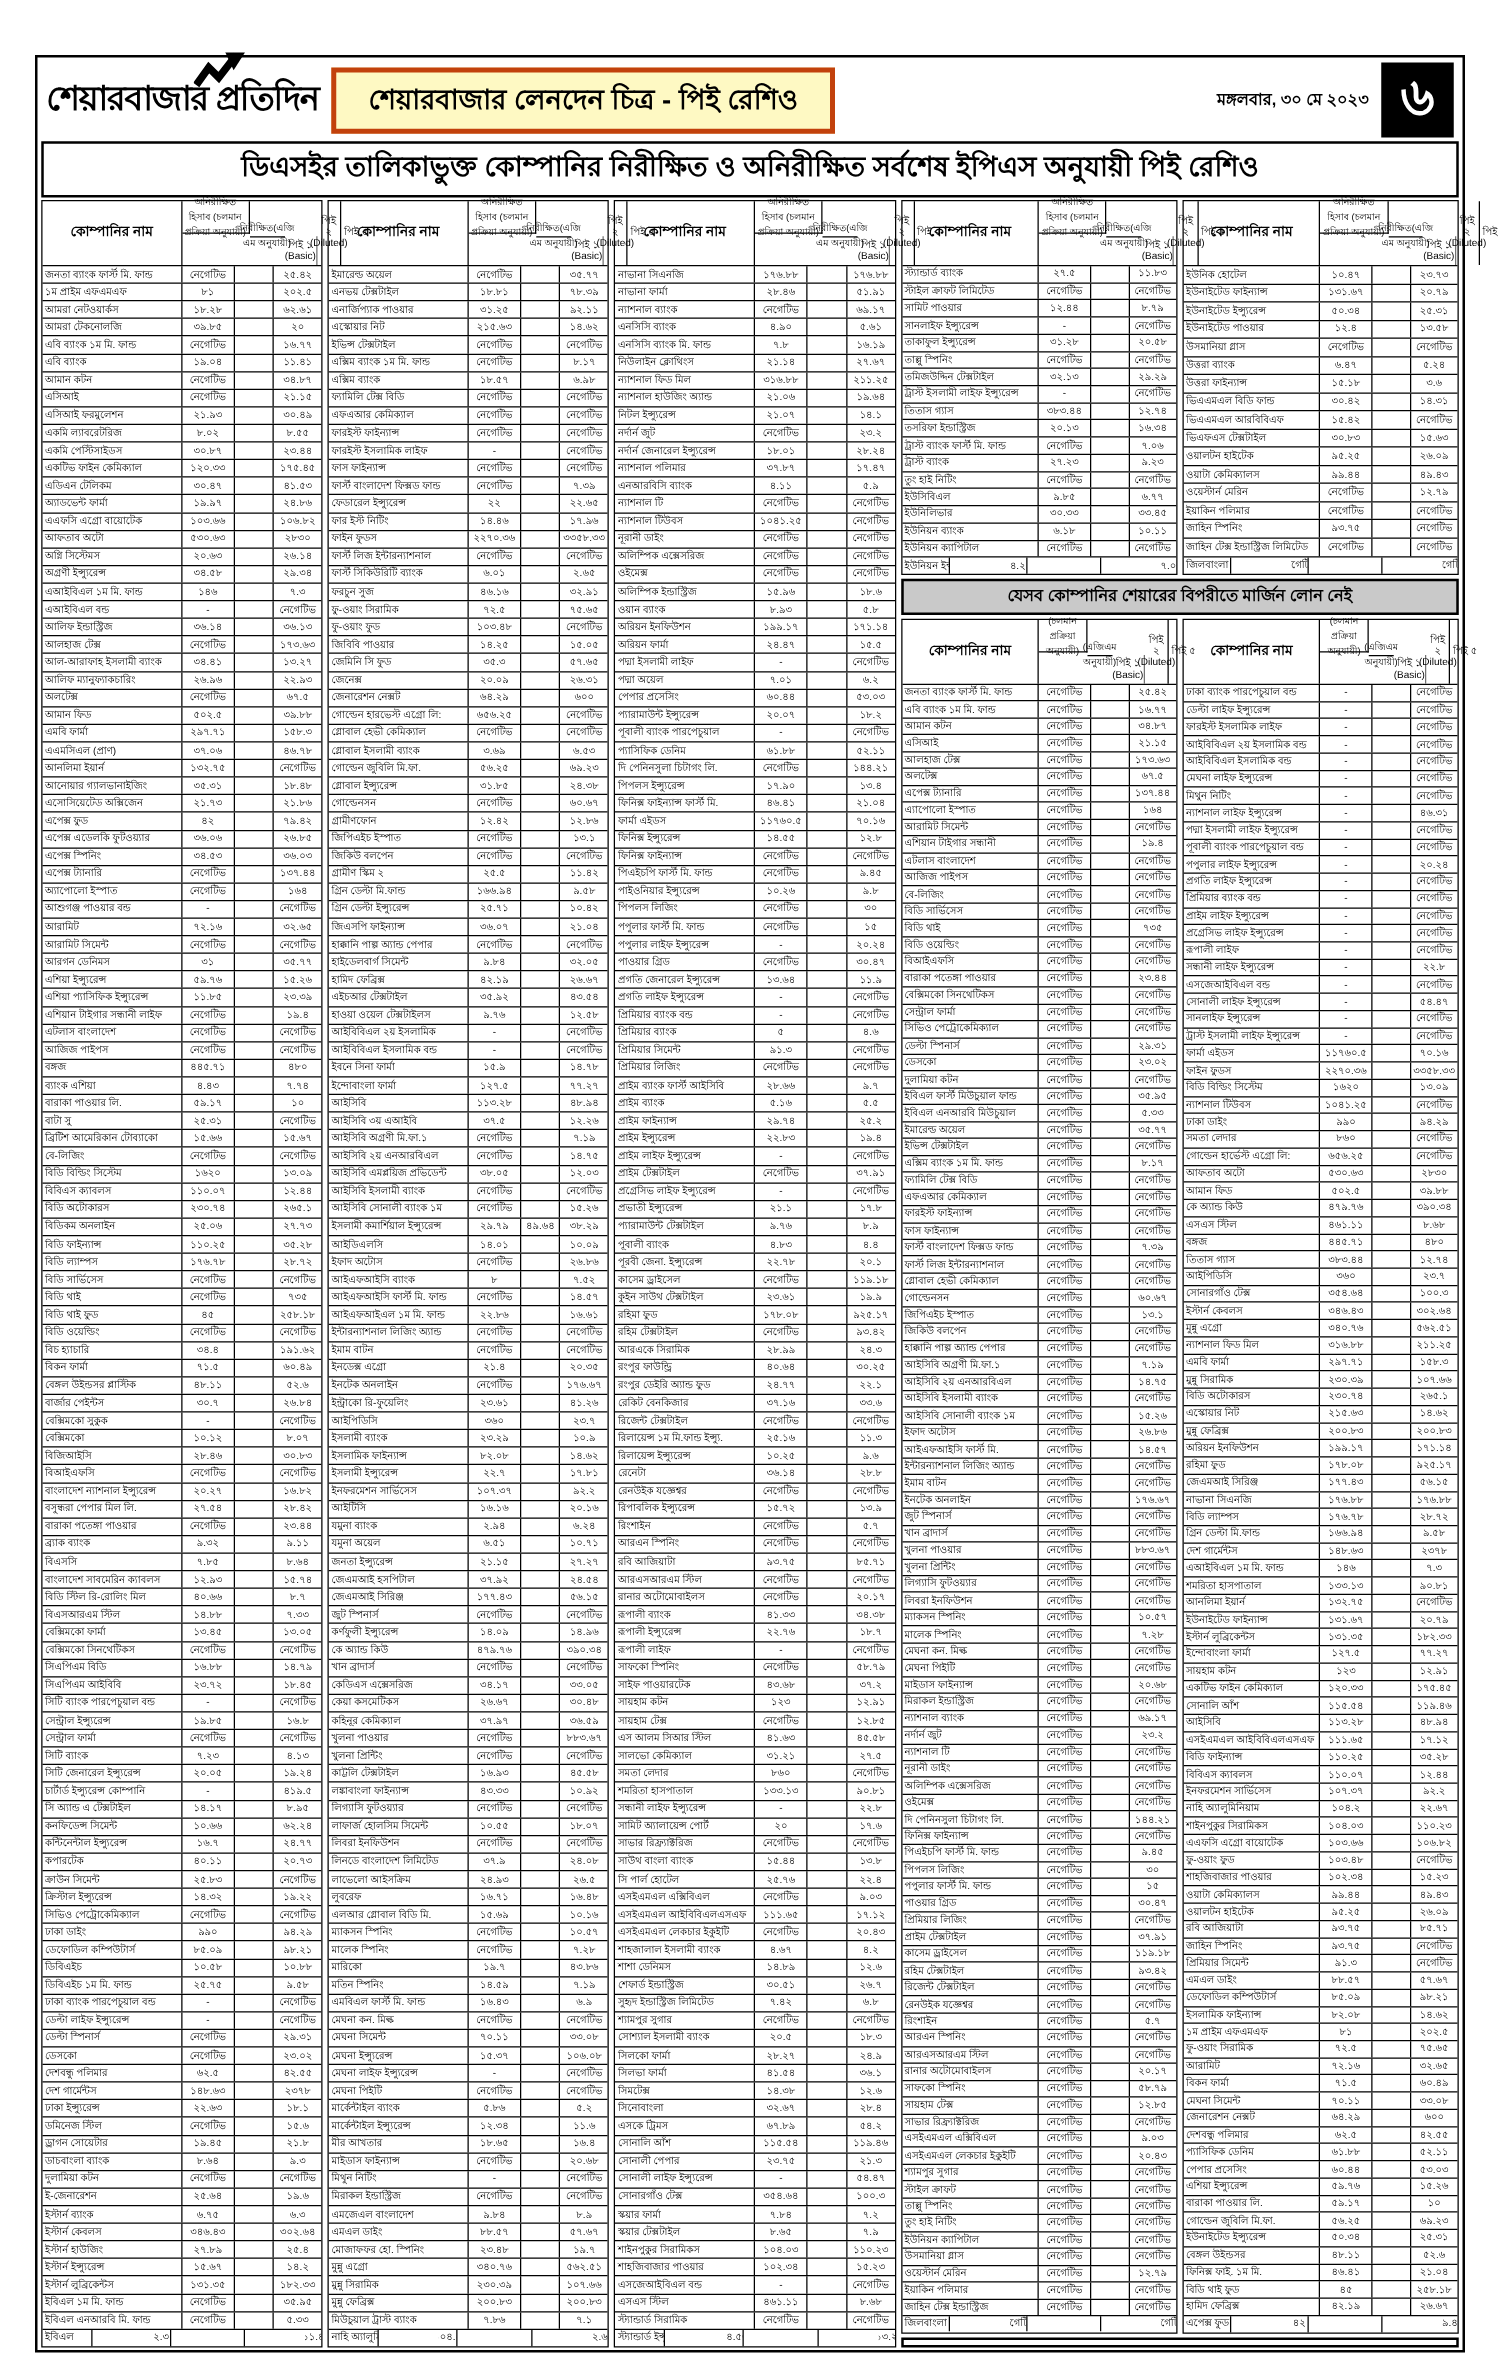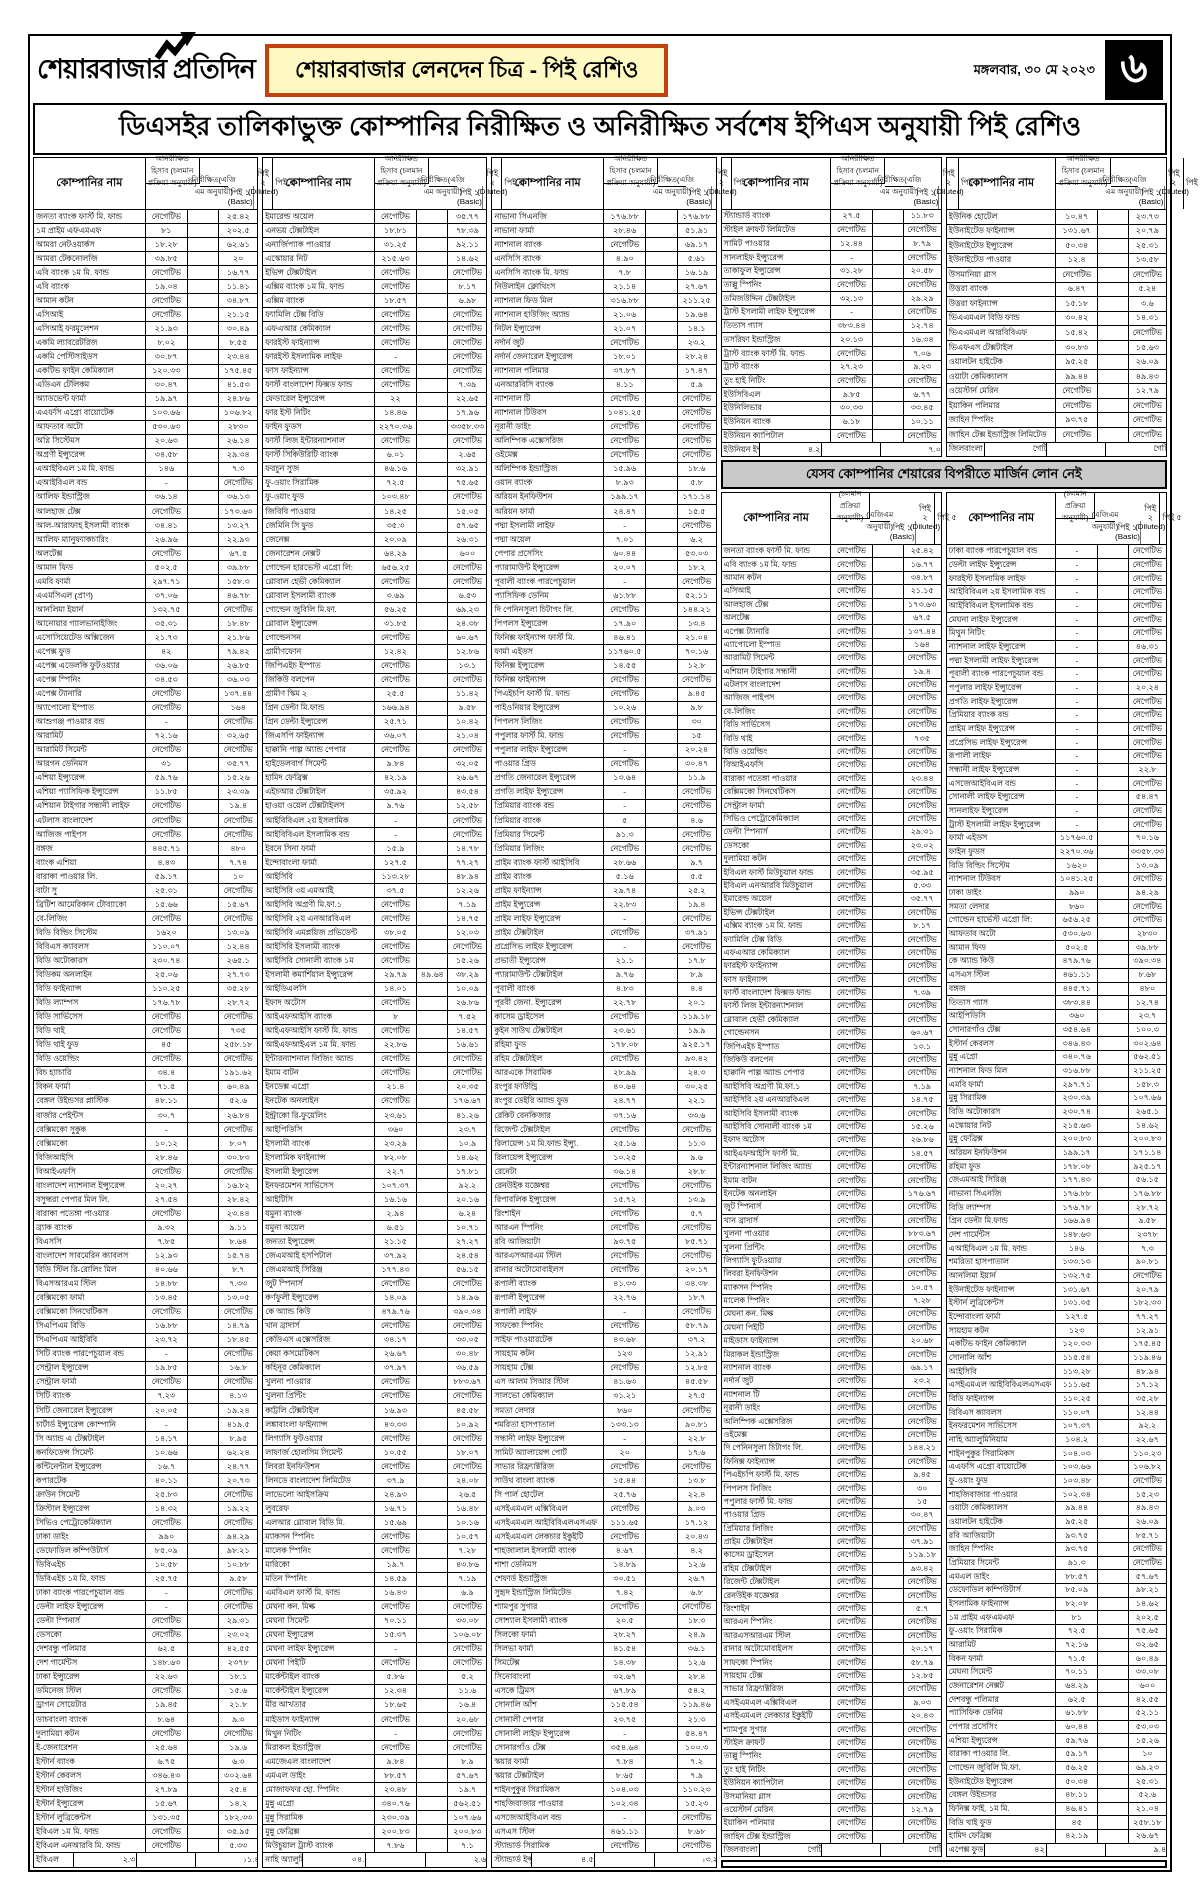--- a/index.html
+++ b/index.html
@@ -1,27 +1,27 @@
 <!DOCTYPE html>
 <html><head>
 <meta charset="utf-8">
 <style>
   * { box-sizing: border-box; margin: 0; padding: 0; }
   html,body { width:1200px; background:#fff; font-family:"Liberation Sans", sans-serif; color:#000; }
   body { position:relative; height:1886px; }
-  .frame { position:absolute; left:28px; top:34px; width:1144px; height:1838px; border:2px solid #000; padding:2px 3px; display:flex; flex-direction:column; }
+  .frame { position:absolute; left:28px; top:44px; width:1144px; height:1838px; border:2px solid #000; padding:2px 3px; display:flex; flex-direction:column; }
   
   .masthead { height:64px; display:flex; align-items:center; gap:10px; padding:2px 4px; }
   .logo { position:relative; font-weight:900; font-size:27px; letter-spacing:-1px; white-space:nowrap; }
   .logo-arrow { position:absolute; top:-16px; left:118px; }
   .title-box { background:#fef9c3; border:4px solid #c2410c; font-weight:bold; font-size:22px; padding:4px 26px; white-space:nowrap; }
   .date { font-size:13px; font-weight:bold; margin-left:auto; white-space:nowrap; }
   .pagenum { background:#000; color:#fff; font-size:42px; font-weight:bold; width:58px; height:60px; display:flex; align-items:center; justify-content:center; }
   
-  .subtitle { border:2px solid #000; text-align:center; font-weight:bold; font-size:26px; padding:1px 0 3px; margin:1px 0 2px; }
+  .subtitle { border:2px solid #000; text-align:center; font-weight:bold; font-size:22px; padding:1px 0 3px; margin:1px 0 2px; }
   
   .cols { flex:1; display:flex; gap:4px; min-height:0; }
   .col { flex:1 1 0; display:flex; flex-direction:column; border:1px solid #000; min-width:0; }
   .right-wrap { flex:2 2 0; display:flex; flex-direction:column; min-width:0; }
   .top-groups { height:300px; display:flex; gap:4px; }
   .top-groups .col { height:100%; }
   .margin-title { background:#c9c9c9; border:2px solid #000; text-align:center; font-weight:bold; font-size:13px; padding:2px 0; margin:3px 0; }
   .margin-groups { flex:1; display:flex; gap:4px; min-height:0; }
   .notes { border:2px solid #000; margin-top:3px; padding:2px 5px; font-size:10px; font-weight:bold; line-height:1.45; }
   
@@ -1105,21 +1105,21 @@
             <div class="v2"></div>
             <div class="v5">৭৭.২৭</div>
           </div>
           <div class="r">
             <div class="n">আইসিবি</div>
             <div class="v1">১১৩.২৮</div>
             <div class="v2"></div>
             <div class="v5">৪৮.৯৪</div>
           </div>
           <div class="r">
-            <div class="n">আইসিবি ৩য় এমআইি</div>
+            <div class="n">আইসিবি ৩য় এআইবি</div>
             <div class="v1">৩৭.৫</div>
             <div class="v2"></div>
             <div class="v5">১২.২৬</div>
           </div>
           <div class="r">
             <div class="n">আইসিবি অগ্রণী মি.ফা.১</div>
             <div class="v1">নেগেটিভ</div>
             <div class="v2"></div>
             <div class="v5">৭.১৯</div>
           </div>

